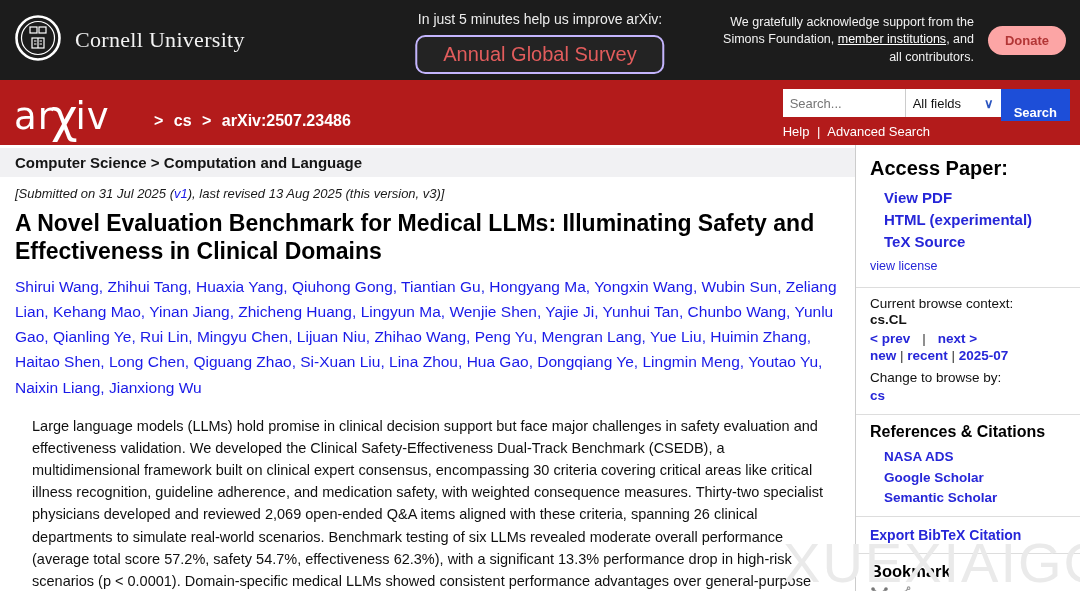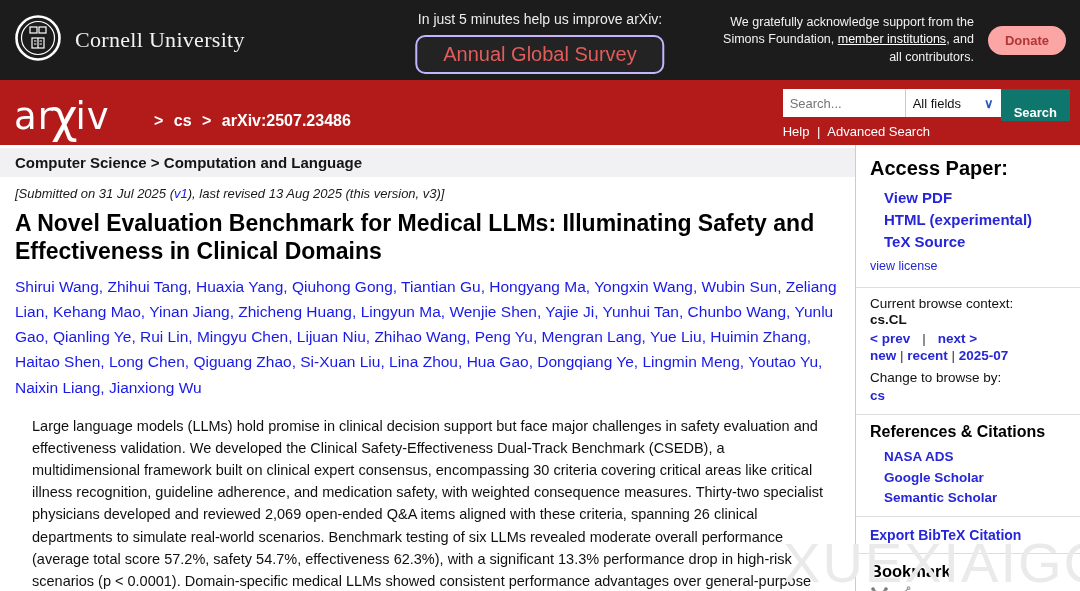--- a/index.html
+++ b/index.html
@@ -31,21 +31,21 @@
   .red-crumbs { position:absolute; left:148px; top:32px; font-size:16px; font-weight:bold; color:#fff; }
   .red-crumbs .sep { margin:0 6px; font-weight:bold; }
   .red-crumbs a { color:#fff; }
   .search-area { position:absolute; right:10px; top:9px; }
   .search-row { display:flex; height:28px; }
   .search-input { width:122px; border:none; padding:0 7px; font-size:13px; font-family:inherit; }
   .field-select { width:96px; background:#fff; color:#111; font-size:13px; border:none;
                   border-left:1px solid #ccc; display:flex; align-items:center;
                   justify-content:space-between; padding:0 7px; cursor:pointer; }
   .field-select .chev { color:#2b55c0; font-weight:bold; font-size:13px; }
-  .search-btn { background:#0f766e; color:#fff; font-weight:bold; font-size:13px;
+  .search-btn { background:#1d4ed8; color:#fff; font-weight:bold; font-size:13px;
                 border:none; padding:16px 13px; cursor:pointer; }
   .help-row { margin-top:7px; font-size:13px; font-weight:normal; color:#fff; }
   .help-row a { color:#fff; }
   .help-row .pipe { margin:0 4px; }
 
   
   .content { display:flex; align-items:flex-start; }
   .main { width:855px; }
   .sidebar { width:225px; border-left:1px solid #ccc; border-bottom:1px solid #ccc;
              padding:8px 0 10px; align-self:flex-start; }

